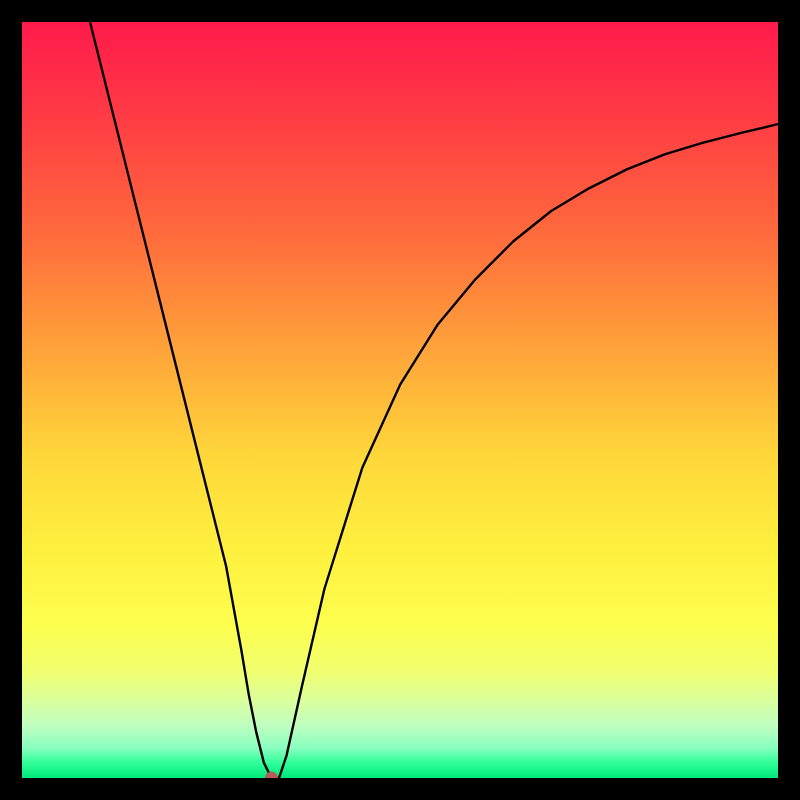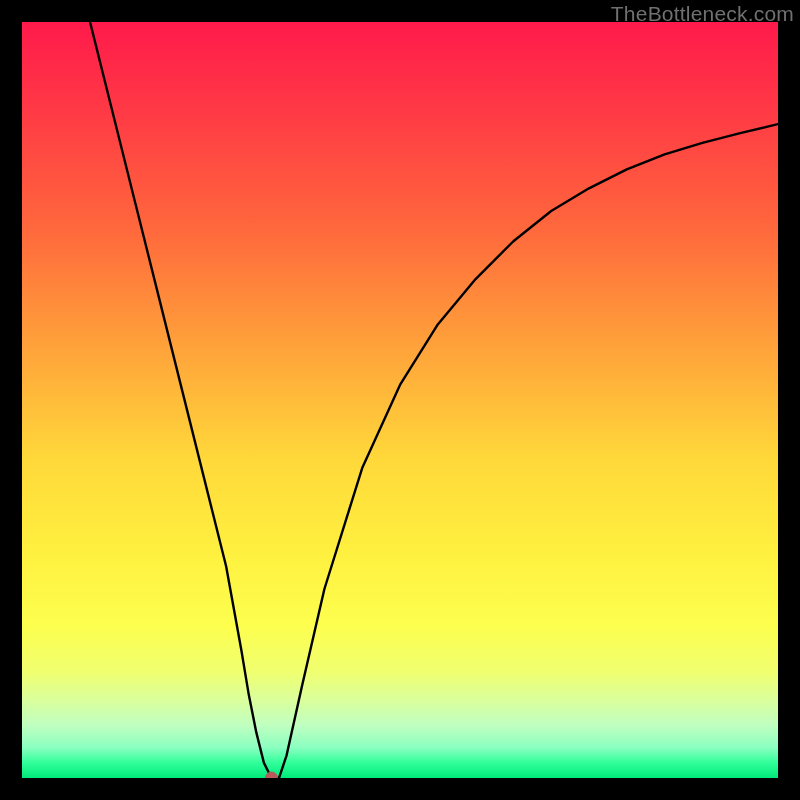--- a/index.html
+++ b/index.html
@@ -61,14 +61,13 @@
 </head>
 <body>
 
 <div class="frame">
   <div class="plot">
     <svg class="curve" viewBox="0 0 756 756" preserveAspectRatio="none">
       <path id="curve-path" fill="none" stroke="#000" stroke-width="2.4" stroke-linecap="round" stroke-linejoin="round" d="M68.04 0.00 L90.72 90.72 L113.40 181.44 L136.08 272.16 L158.76 362.88 L181.44 453.60 L204.12 544.32 L219.24 627.48 L226.80 672.84 L234.36 710.64 L241.92 740.88 L249.48 756.00 L257.04 756.00 L264.60 733.32 L279.72 665.28 L302.40 567.00 L340.20 446.04 L378.00 362.88 L415.80 302.40 L453.60 257.04 L491.40 219.24 L529.20 189.00 L567.00 166.32 L604.80 147.42 L642.60 132.30 L680.40 120.96 L718.20 111.13 L756.00 102.06"></path>
       <circle id="marker-dot" r="6" fill="#b85a5a" stroke="#b85a5a" cx="249.48" cy="756.00"></circle>
     </svg>
   </div>
-  <div class="watermark">TheBottleneck.com</div>
 </div>
 
 </body></html>

